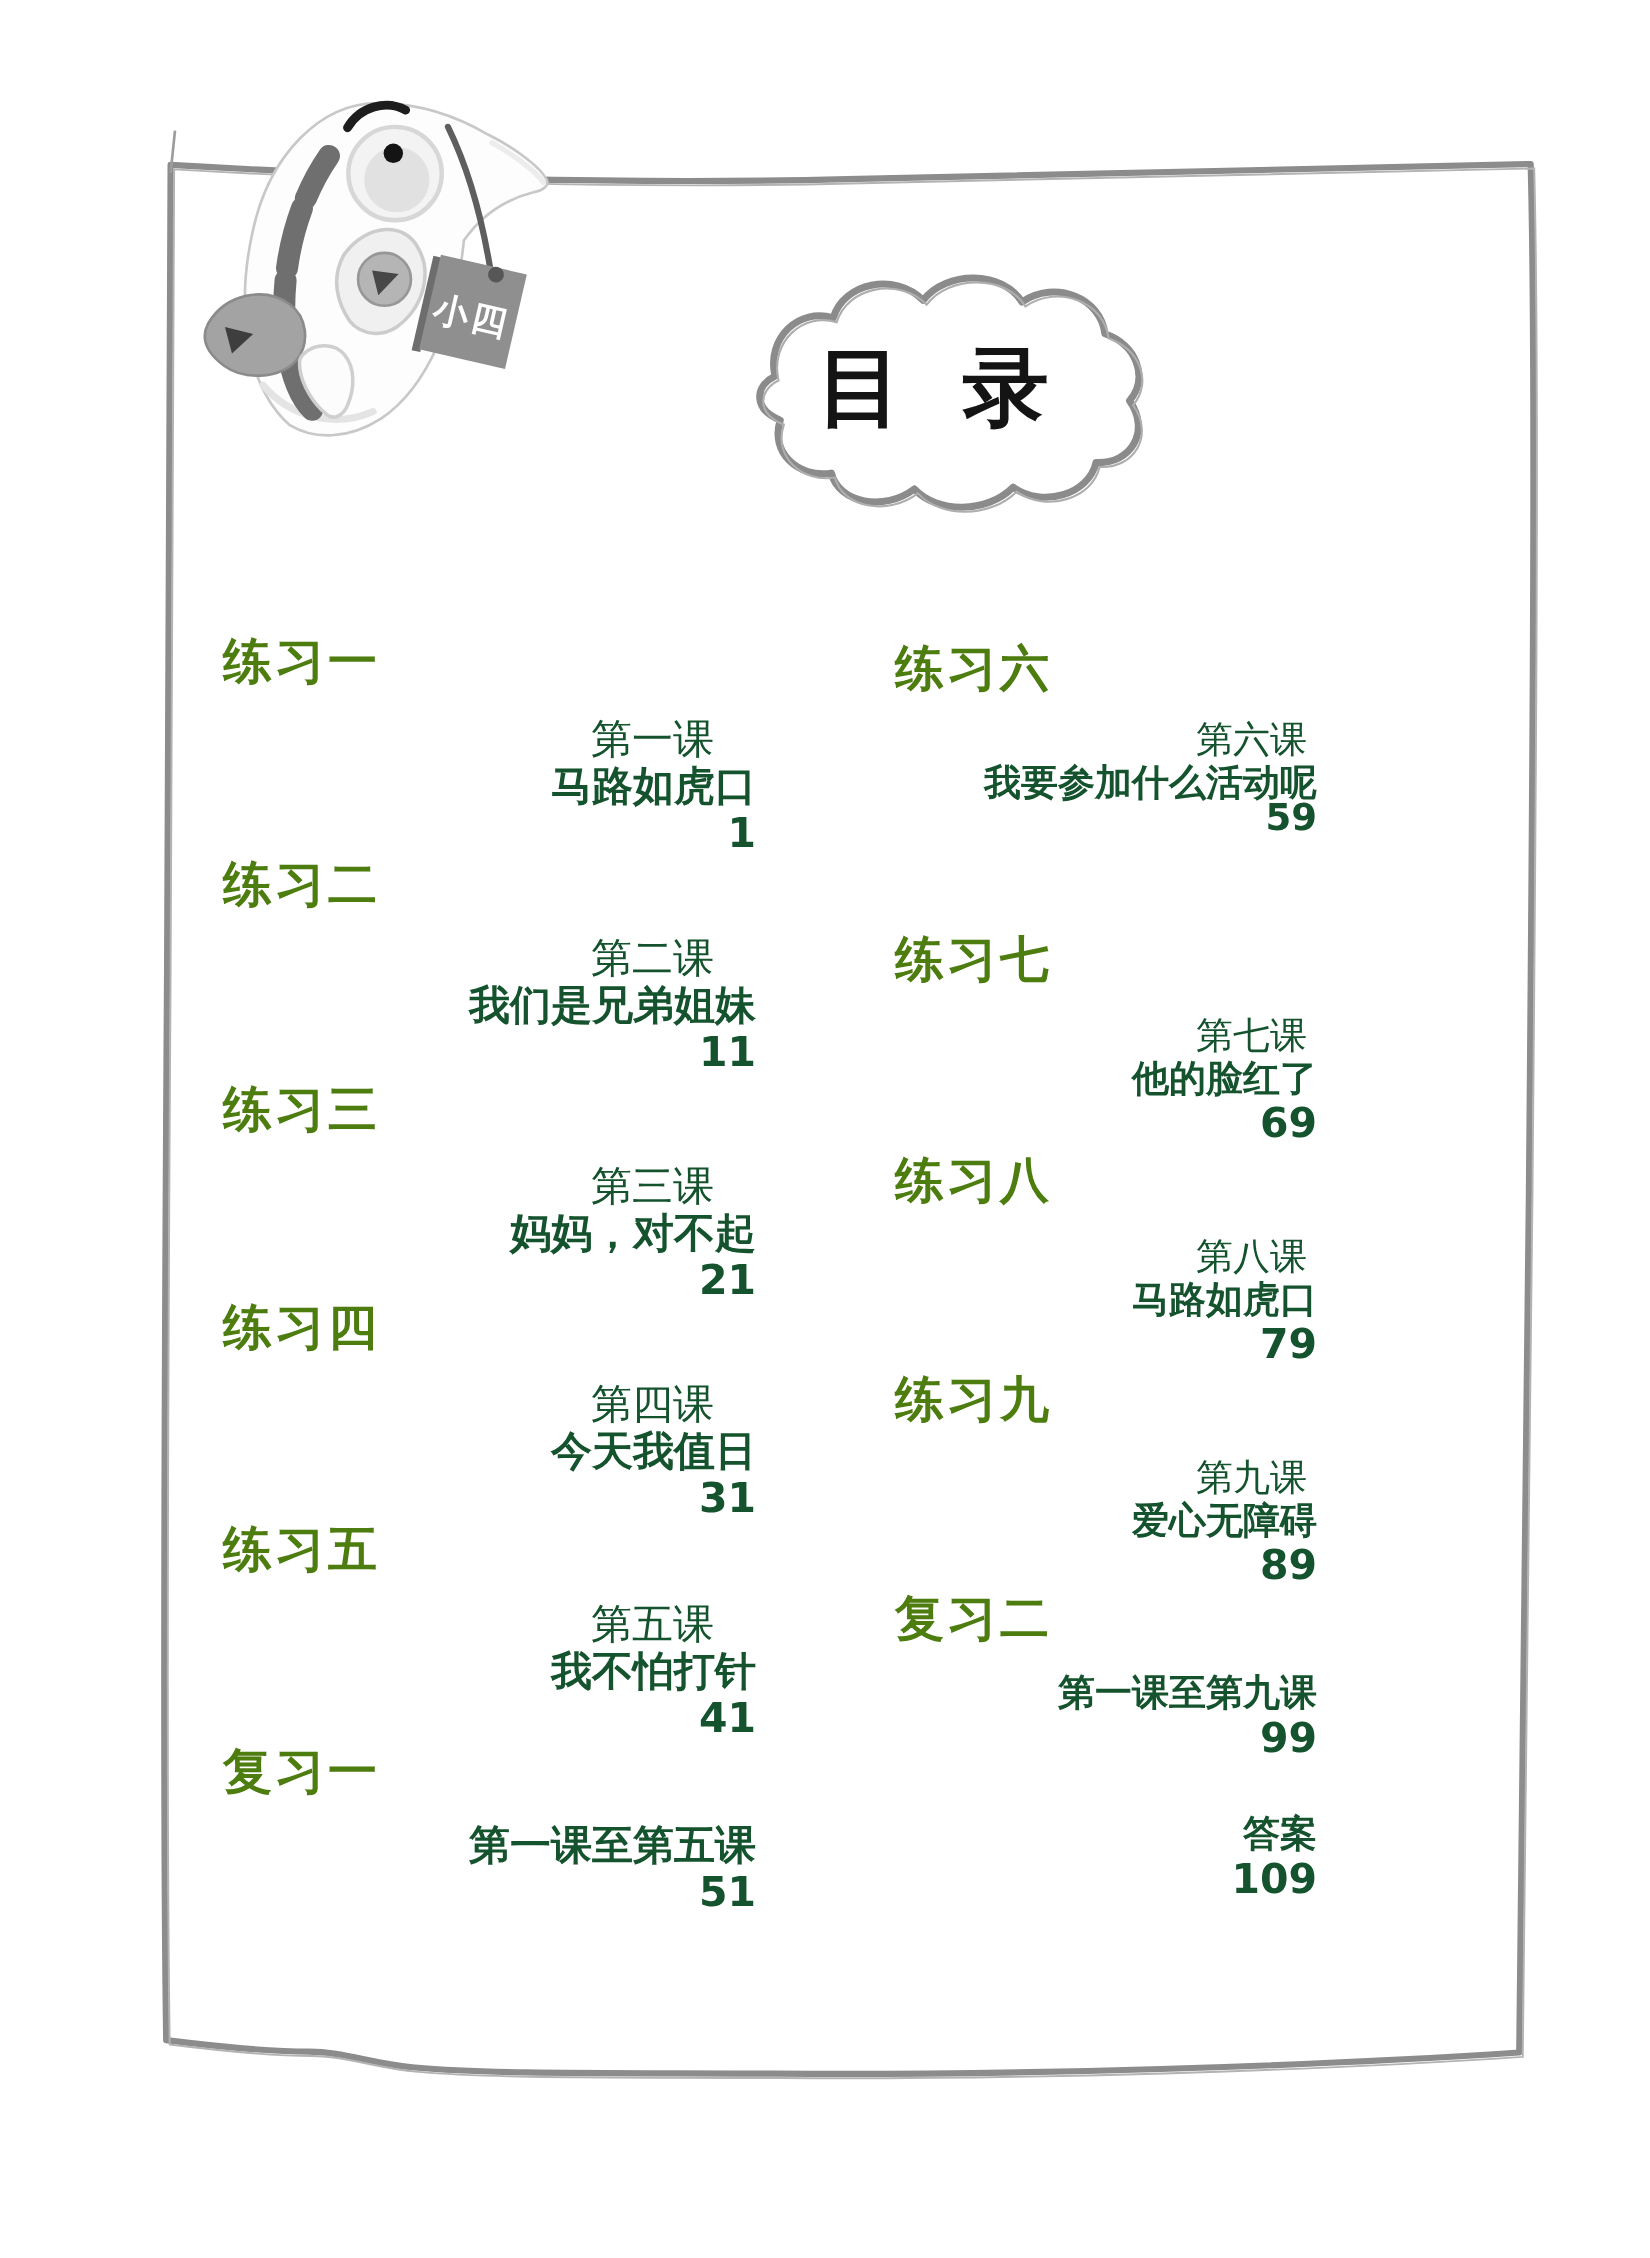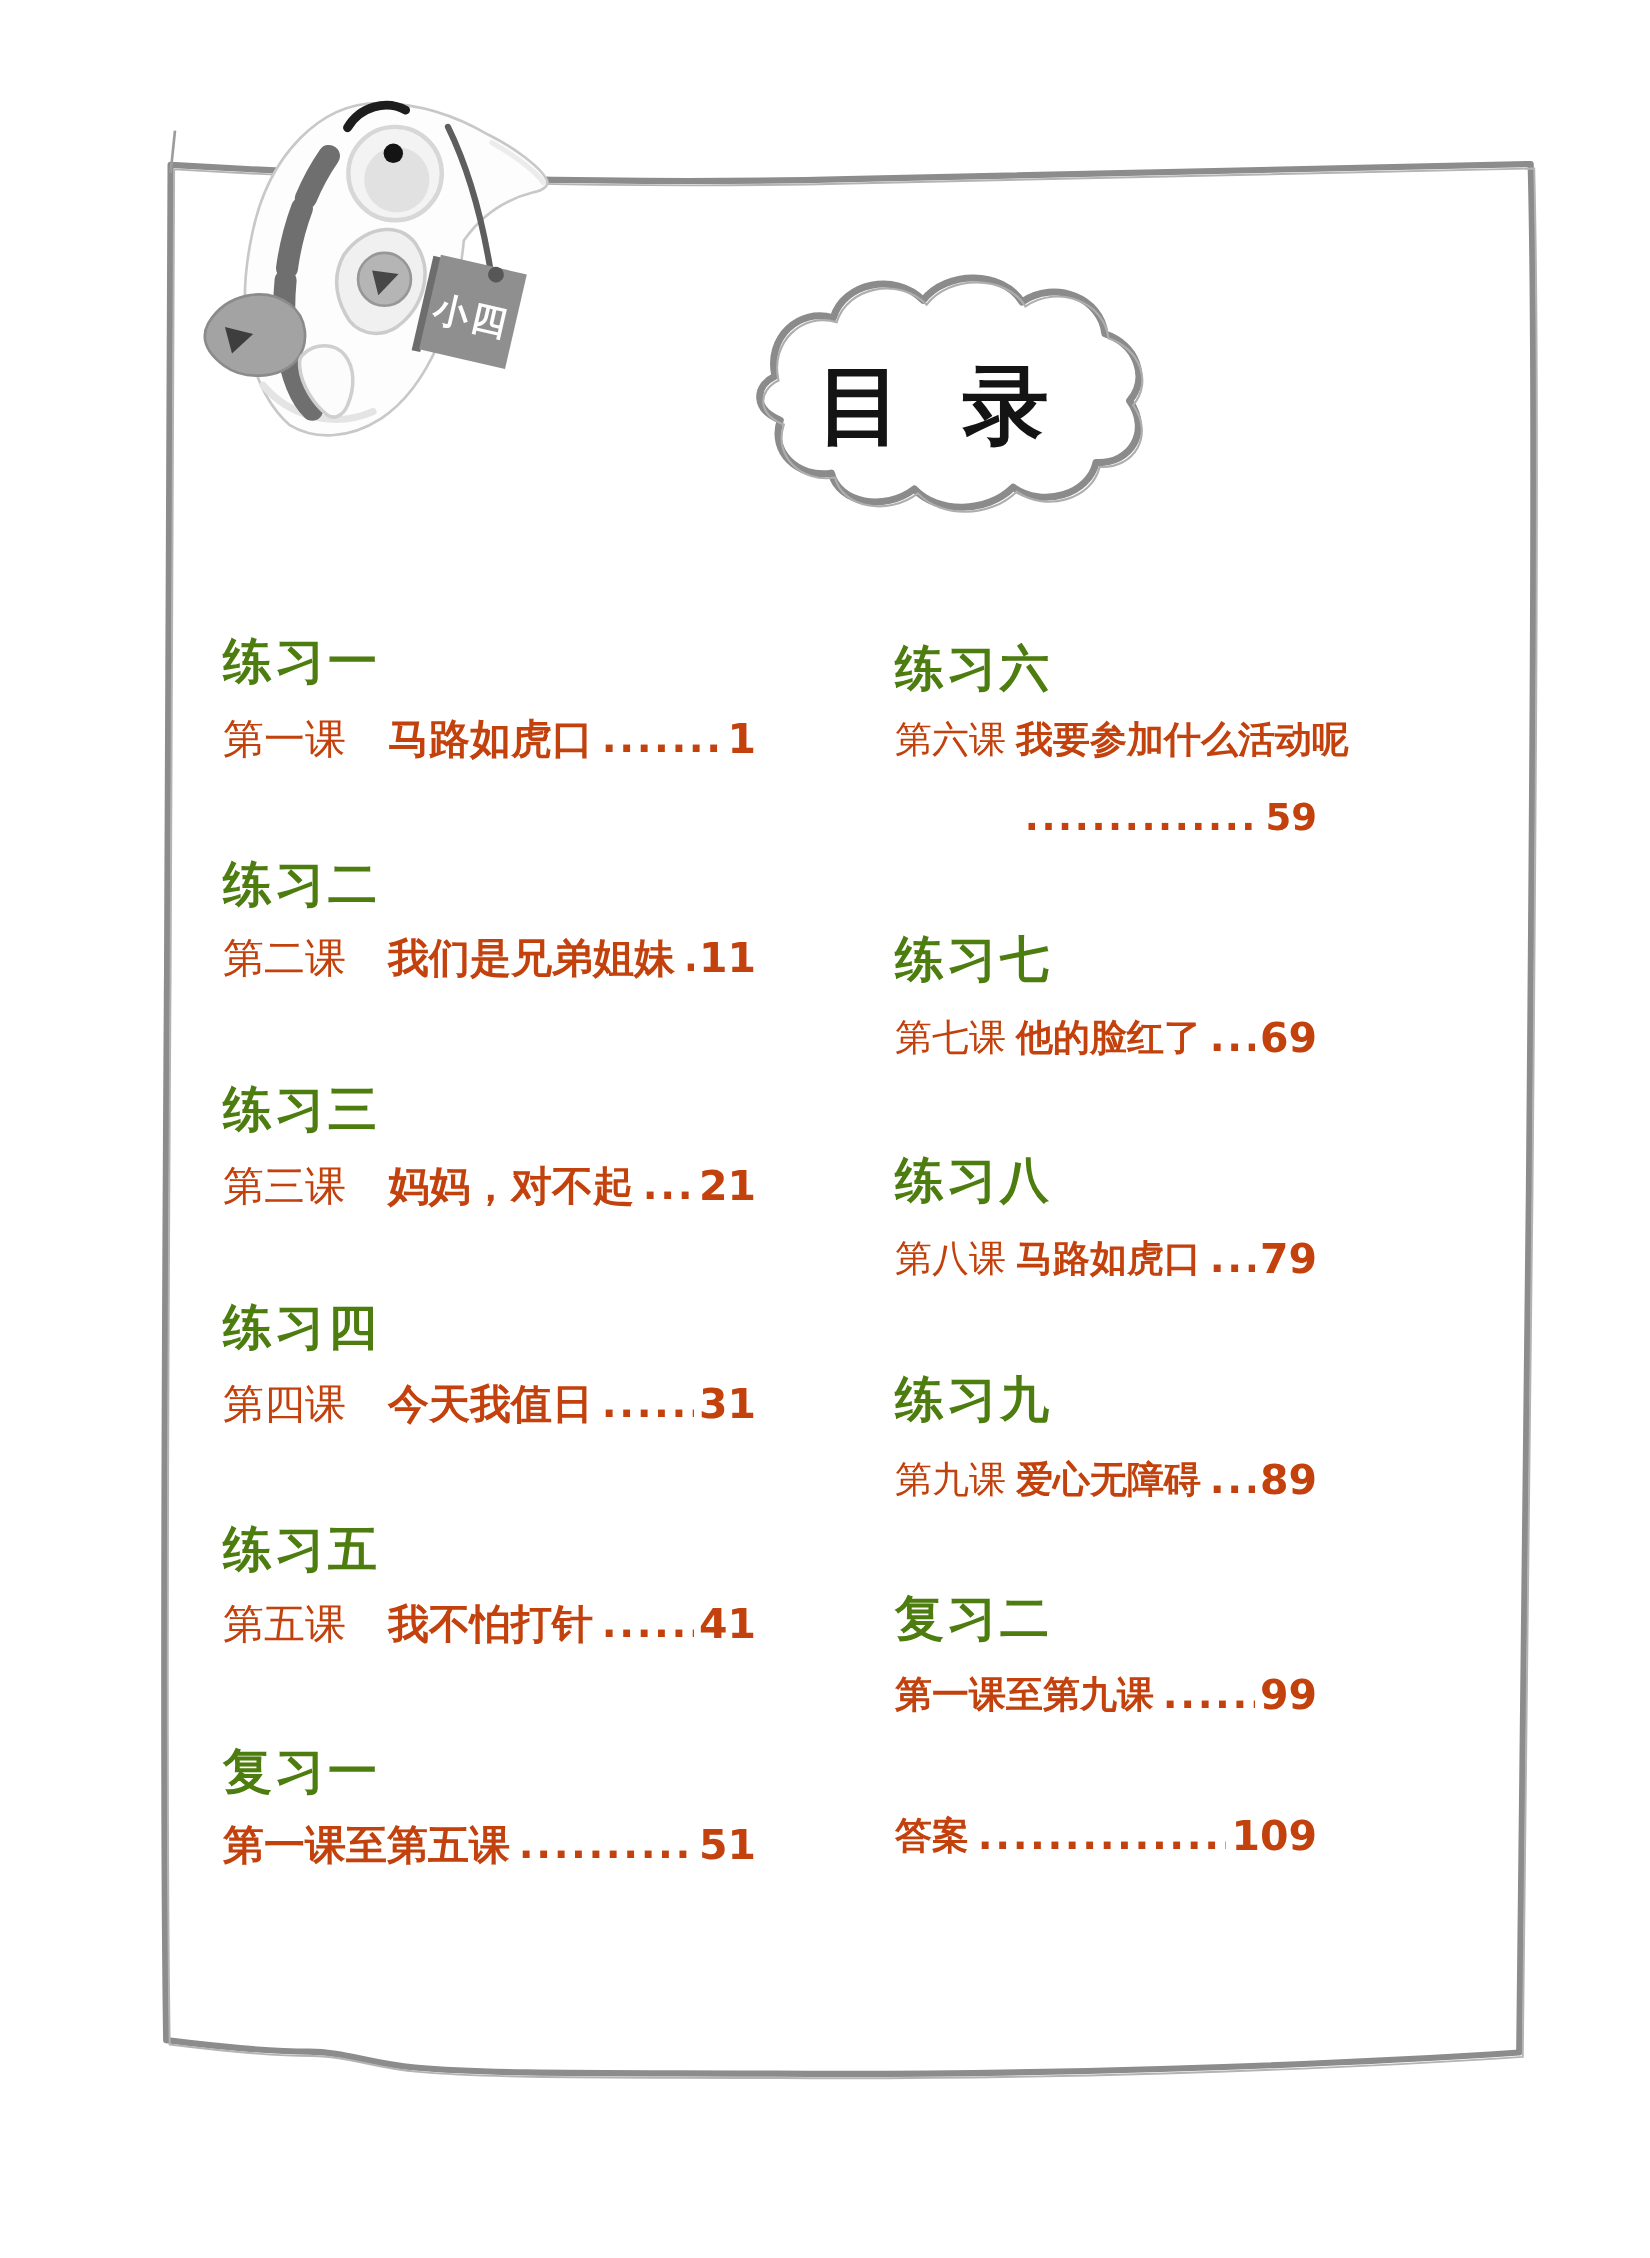--- a/index.html
+++ b/index.html
@@ -2,34 +2,34 @@
 <html style="font-size:14px"><head>
 <meta charset="utf-8">
 <style>
   html,body{margin:0;padding:0;background:#ffffff;}
   #page{position:relative;width:1651px;height:2258px;background:#ffffff;overflow:hidden;
         font-family:"DejaVu Sans","Liberation Sans",sans-serif;color:#1a1a1a;}
   svg{position:absolute;}
   .sec-h{position:absolute;font-size:49px;font-weight:600;letter-spacing:3.5px;line-height:1.1;color:#4d7c0f;}
   .left-h{left:223px;}
   .right-h{left:895px;}
-  .row{position:absolute;display:flex;align-items:center;white-space:nowrap;line-height:1.15;color:#c2410c;}
+  .row{position:absolute;display:flex;align-items:flex-end;white-space:nowrap;line-height:1.15;color:#14532d;flex-direction:column;}
   .left-row{left:223px;width:533px;}
   .right-row{left:895px;width:422px;}
   .rowB{left:1016px;width:301px;}
   .lbl{flex:none;width:165px;font-size:41px;font-weight:400;}
   .right-row .lbl{width:121px;font-size:37px;}
   .ttl{flex:none;font-size:41px;font-weight:700;}
   .right-row .ttl{font-size:37px;}
   .plain .ttl{font-weight:700;}
   .dots{flex:1 1 0;min-width:0;overflow:hidden;font-size:39px;font-weight:700;letter-spacing:2.6px;margin-left:8.8px;}
   .rowB .dots{font-size:37px;}
   .pg{flex:none;font-size:41px;font-weight:700;margin-left:5.3px;}
   .rowB .pg{font-size:37px;}
-  .page-title{position:absolute;left:715px;top:348px;width:441px;text-align:center;
+  .page-title{position:absolute;left:715px;top:330px;width:441px;text-align:center;
               font-size:86px;font-weight:700;color:#141414;letter-spacing:5.3px;word-spacing:19.4px;}
 </style>
 </head>
 <body>
 
 <div id="page">
 
   <svg style="left:0;top:0;width:1651px;height:2258px" viewBox="0 0 1871 2560">
     <path d="M 193,187 C 420,200 680,210 960,203 C 1240,196 1520,190 1735,186
              C 1741,420 1737,900 1733,1350 C 1730,1720 1726,2090 1722,2327

